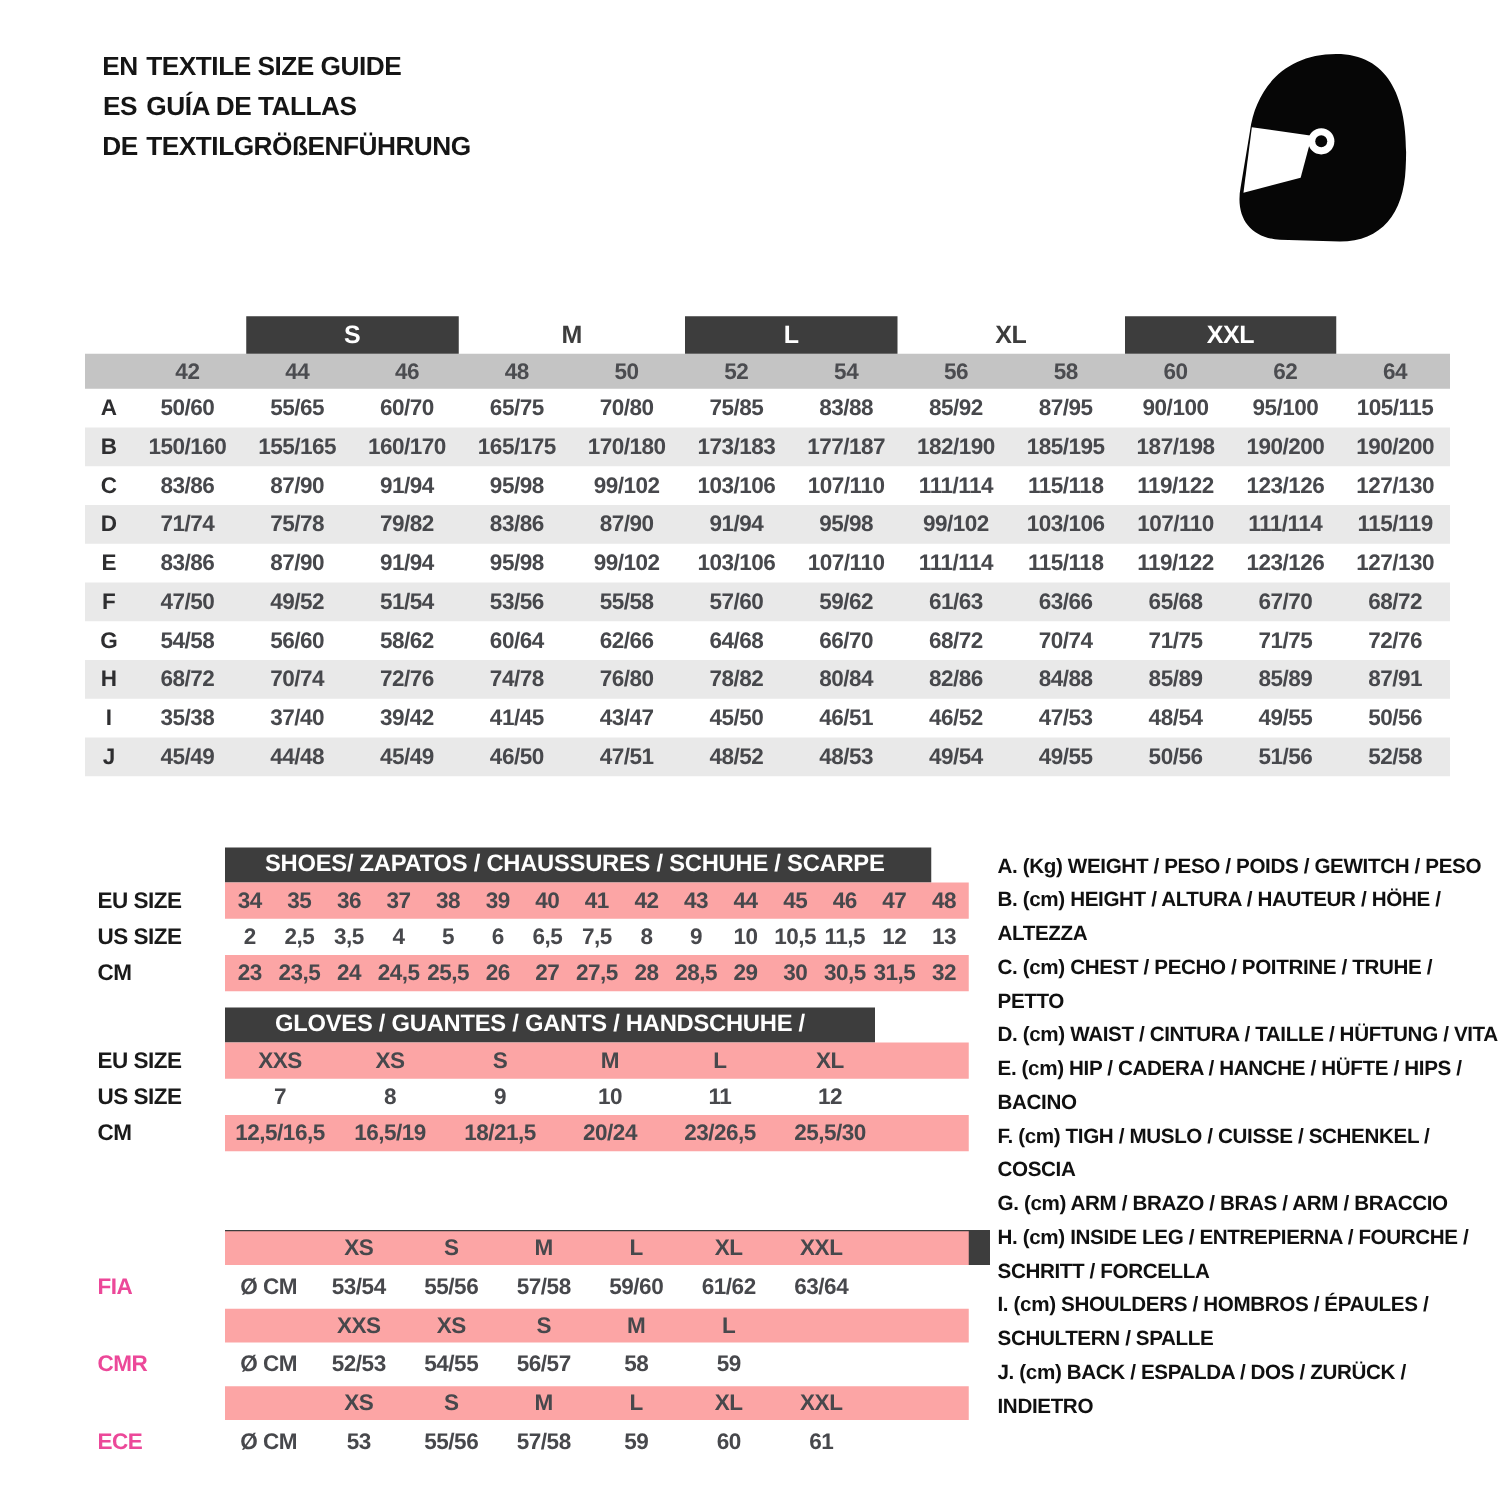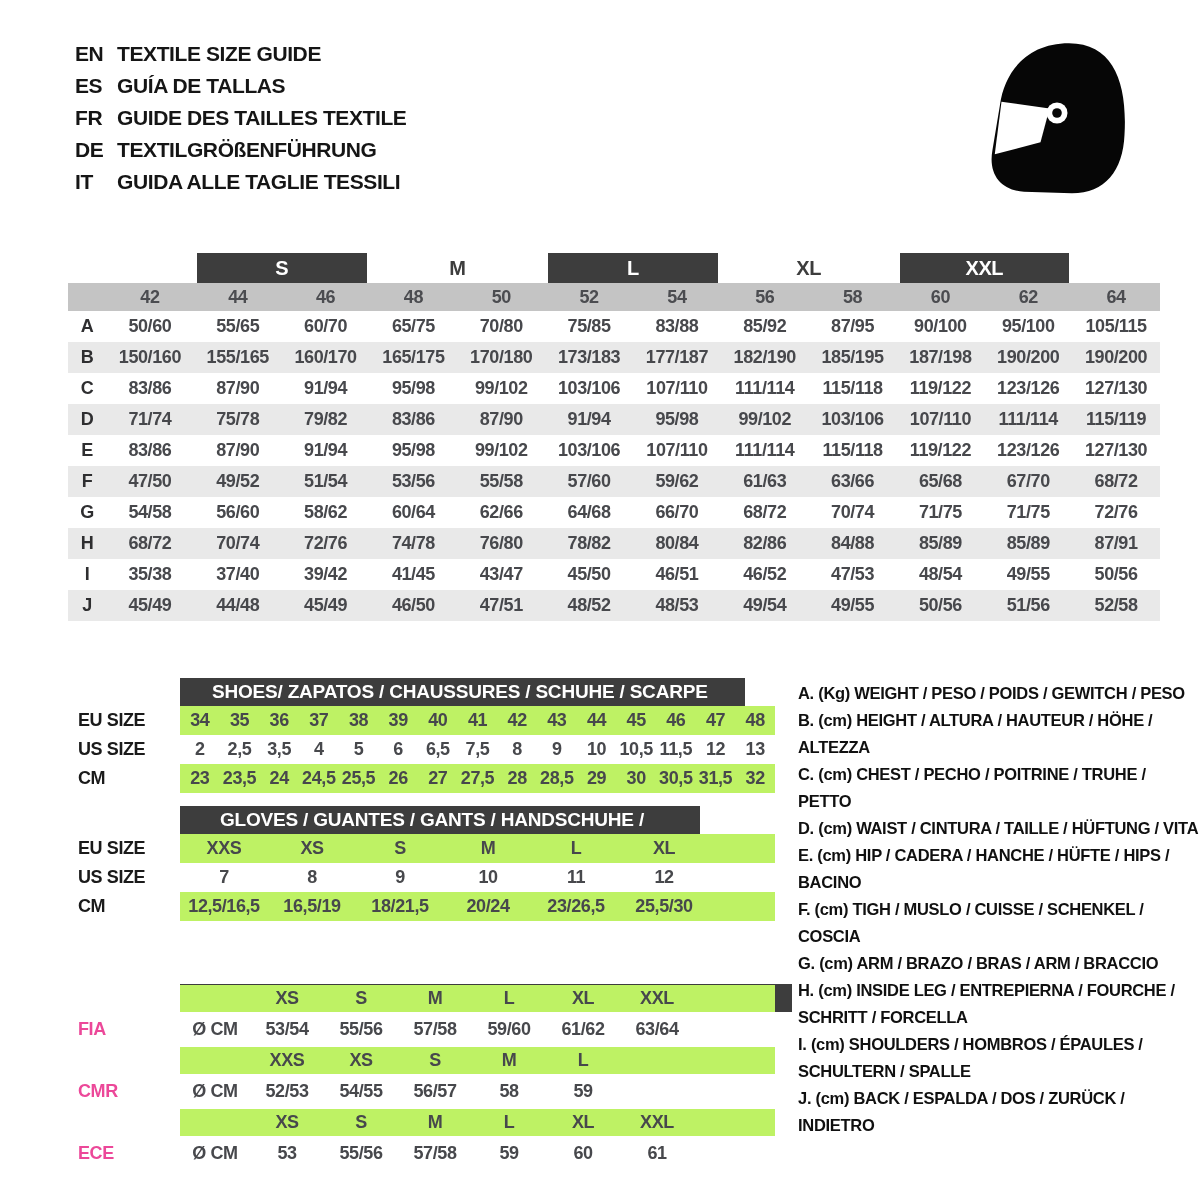--- a/index.html
+++ b/index.html
@@ -6,21 +6,21 @@
   html,body { margin:0; padding:0; }
   body {
     width:1200px; height:1200px; position:relative; background:#ffffff;
     font-family:"Liberation Sans", sans-serif; overflow:hidden;
     letter-spacing:-0.4px;
   }
   .abs { position:absolute; }
 
   
   .lang-block { left:75px; top:38px; }
-  .lang-row { display:flex; line-height:32px; }
+  .lang-row { display:flex; line-height:32px;text-align:center; }
   .lang-code { width:42px; font-weight:bold; font-size:21px; color:#151515; }
   .lang-label { font-weight:bold; font-size:21px; color:#151515; }
 
   
   .helmet-logo { left:982px; top:35px; width:150px; height:165px; }
 
   
   .main-table { left:68px; top:253px; width:1092px; }
   .t-grid { display:grid; grid-template-columns:38px repeat(12,1fr); }
   .letters-row { height:30px; }
@@ -33,21 +33,21 @@
   .t-label { font-size:18px; font-weight:bold; color:#2e2e30; text-align:center; line-height:31px; }
   .t-cell { font-size:18px; font-weight:bold; color:#47484c; text-align:center; line-height:31px; }
 
   
   .sec-bar { height:28px; background:#3d3d3d; color:#fff; font-size:19px; font-weight:bold;
              line-height:28px; padding-left:9px; letter-spacing:-0.2px; }
 
   
   .side-label { position:absolute; left:78px; font-size:18px; font-weight:bold; color:#1a1a1a; }
   .strip { position:absolute; left:180px; width:595px; display:grid; }
-  .strip.shaded { background:#bef264; }
+  .strip.shaded { background:#fca5a5; }
   .s-cell { font-size:18px; font-weight:bold; color:#47484c; text-align:center; }
 
   .row29 { position:absolute; width:100%; height:29px;padding-left:29px; }
   .row29 .side-label, .row29 .strip, .row29 .s-cell { line-height:29px; height:29px; }
   .shoe-strip { grid-template-columns:repeat(15,1fr); }
   .glove-strip { grid-template-columns:repeat(6,88px); }
 
   
   .helm-standards { left:0; top:985px; width:1200px; }
   .helm-block { position:relative; height:62px; }
@@ -70,30 +70,22 @@
   <div>
       <div class="lang-row">
       <div class="lang-code">EN</div>
       <div class="lang-label">TEXTILE SIZE GUIDE</div>
     </div>
       <div class="lang-row">
       <div class="lang-code">ES</div>
       <div class="lang-label">GUÍA DE TALLAS</div>
     </div>
       <div class="lang-row">
-      <div class="lang-code">FR</div>
-      <div class="lang-label">GUIDE DES TAILLES TEXTILE</div>
-    </div>
-      <div class="lang-row">
       <div class="lang-code">DE</div>
       <div class="lang-label">TEXTILGRÖßENFÜHRUNG</div>
-    </div>
-      <div class="lang-row">
-      <div class="lang-code">IT</div>
-      <div class="lang-label">GUIDA ALLE TAGLIE TESSILI</div>
     </div>
     </div>
 </div>
 
 <div class="abs helmet-logo">
   <svg width="150" height="165" viewBox="0 0 100 105" xmlns="http://www.w3.org/2000/svg">
     <path d="M58 3 C30 3 15 22 12 44 L7 74 C4 90 12 101 28 102 L60 103 C82 103 94 88 95 64 C97 30 88 3 58 3 Z" fill="#060606"></path>
     <path d="M13 42 L45 46.5 L39 69 L8.5 77 Z" fill="#ffffff"></path>
     <circle cx="50" cy="49.5" r="7" fill="#ffffff"></circle>
     <circle cx="50" cy="49.5" r="3.2" fill="#060606"></circle>

